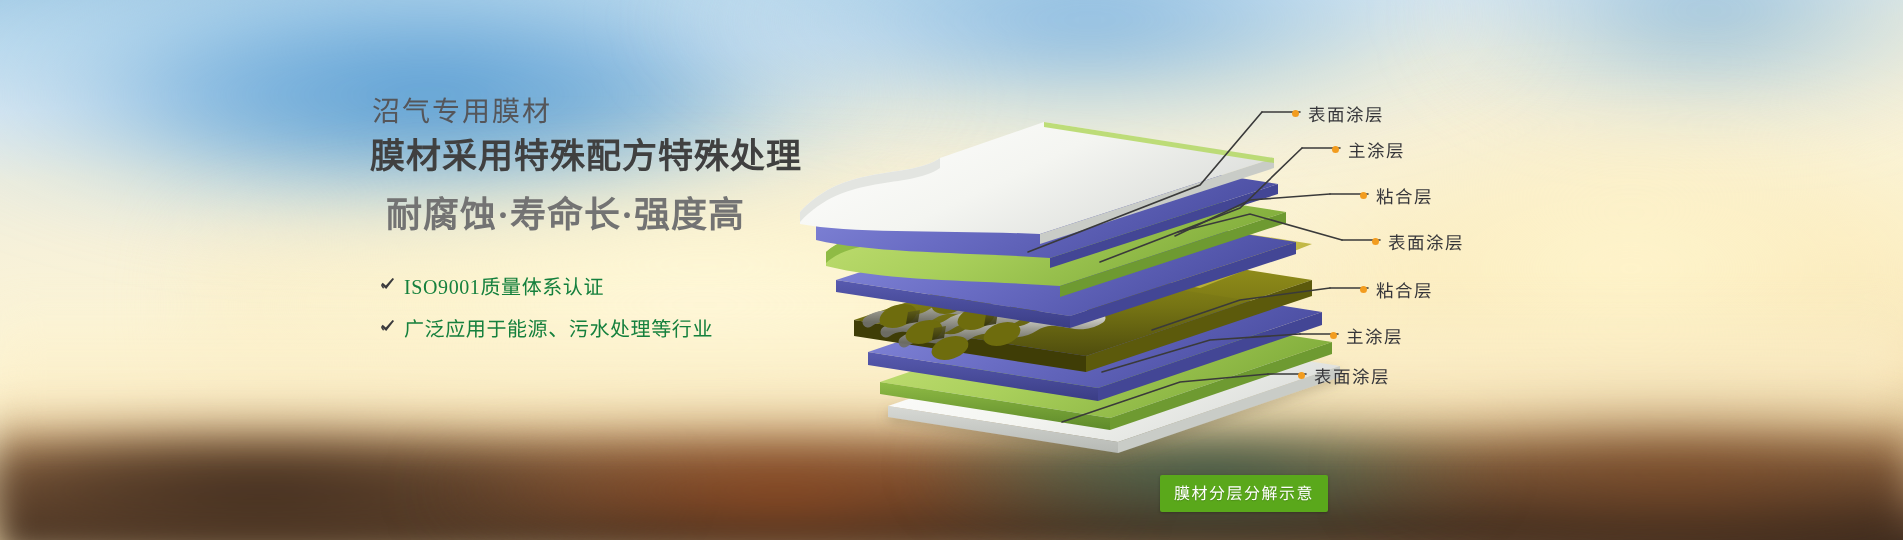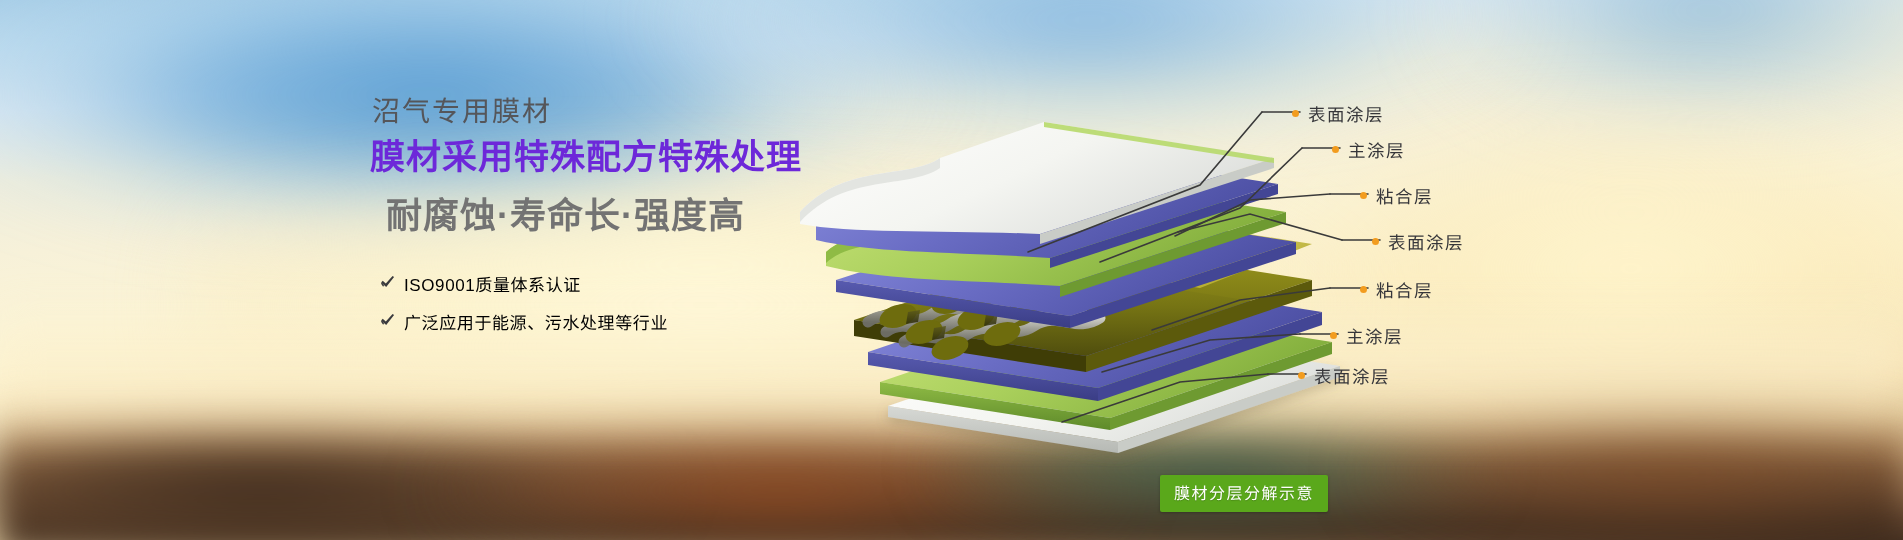--- a/index.html
+++ b/index.html
@@ -129,44 +129,44 @@
   .bg-haze{
     position:absolute;left:0;top:300px;width:1903px;height:130px;
     background:linear-gradient(to bottom,
       rgba(255,250,225,0) 0%,
       rgba(252,240,205,0.55) 45%,
       rgba(246,224,178,0.35) 100%);
     filter:blur(20px);
   }
 
   
-  .text-block{position:absolute;left:370px;top:96px;width:520px;}
+  .text-block{position:absolute;left:370px;top:96px;width:520px;font-family:Liberation Serif, serif;}
   .eyebrow{
     font-size:28px;color:#55565a;letter-spacing:2px;line-height:1.15;
     font-weight:400;margin:0 0 8px 2px;
   }
   .headline{
-    font-size:35px;font-weight:bold;color:#6d28d9;letter-spacing:1px;
+    font-size:35px;font-weight:bold;color:#404040;letter-spacing:1px;
     line-height:1.2;margin:0 0 7px 0;white-space:nowrap;
   }
   .subline{
     font-size:36px;font-weight:bold;color:#737373;letter-spacing:1px;
     line-height:1.2;margin:16px;white-space:nowrap;
   }
   .feature-list{list-style:none;margin:34px 0 0 10px;padding:0;}
   .feature-item{
     display:flex;align-items:center;margin-bottom:13px;
   }
   .check-icon{
     width:15px;height:15px;flex:0 0 15px;margin-right:9px;
     display:inline-block;position:relative;top:-1px;
   }
   .check-icon svg{display:block;}
   .feature-text{
-    font-size:17px;color:#000000;letter-spacing:0.6px;white-space:nowrap;
+    font-size:20px;color:#15803d;letter-spacing:0.6px;white-space:nowrap;
   }
 
   
   #illustration{position:absolute;left:640px;top:30px;width:780px;height:470px;}
   #illustration svg{display:block;}
 
   
   .callout{
     position:absolute;display:flex;align-items:center;white-space:nowrap;
   }

